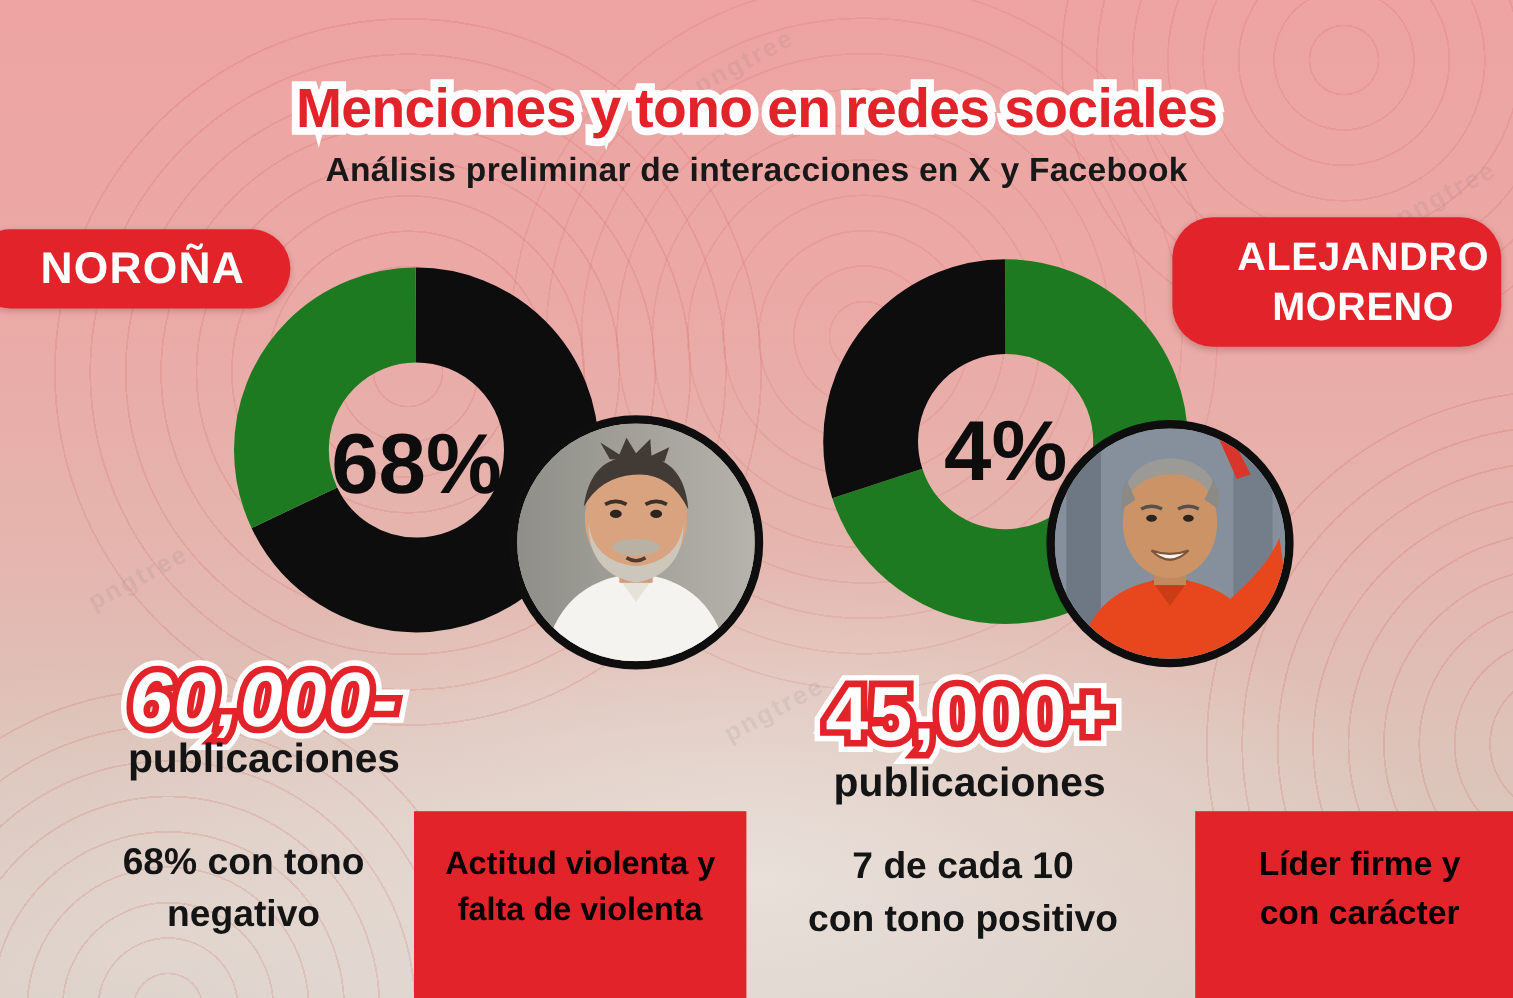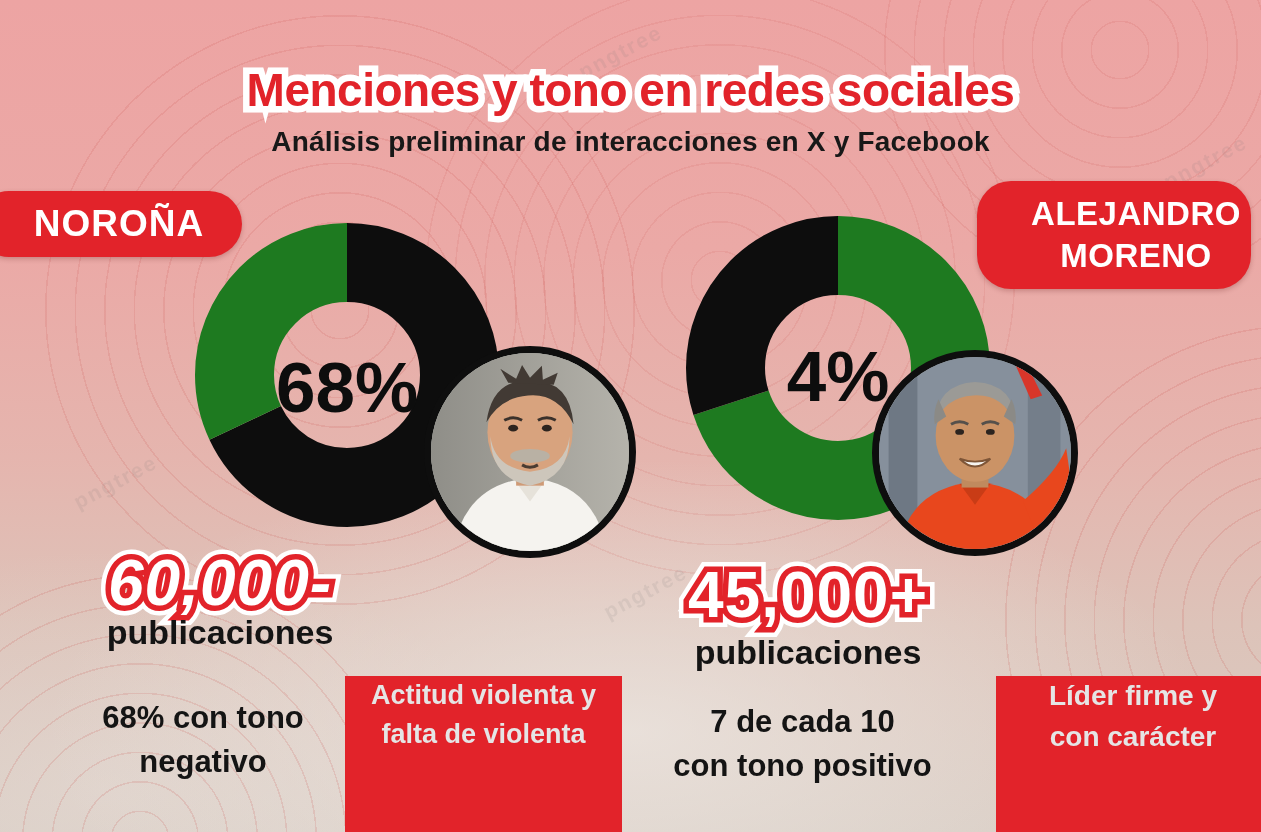--- a/index.html
+++ b/index.html
@@ -73,22 +73,22 @@
   .pubs { position:absolute; text-align:center; font-size:34px; font-weight:bold; color:#141414; }
   .pubs-left  { left:40px;  top:613px; width:360px; }
   .pubs-right { left:628px; top:633px; width:360px; }
 
   .tone { position:absolute; text-align:center; font-size:31px; font-weight:bold;
           color:#141414; line-height:1.42; }
   .tone-left  { left:28px;  top:696px; width:350px; }
   .tone-right { left:630px; top:700px; width:345px; }
 
   .tagbox { position:absolute; background:#e2232a; top:676px; height:156px;
-            color:#e5e5e5; text-align:center; font-size:27px; font-weight:bold;
-            line-height:1.45; }
+            color:#000000; text-align:center; font-size:27px; font-weight:bold;
+            line-height:1.45; padding-top:24px; }
   .tag-left  { left:345px; width:277px; }
   .tag-right { left:955px; width:274px; font-size:28px;margin-left:41px; }
 </style>
 </head>
 <body>
 
 <div class="canvas">
 
   <div class="rings tl"></div>
   <div class="rings mid"></div>

